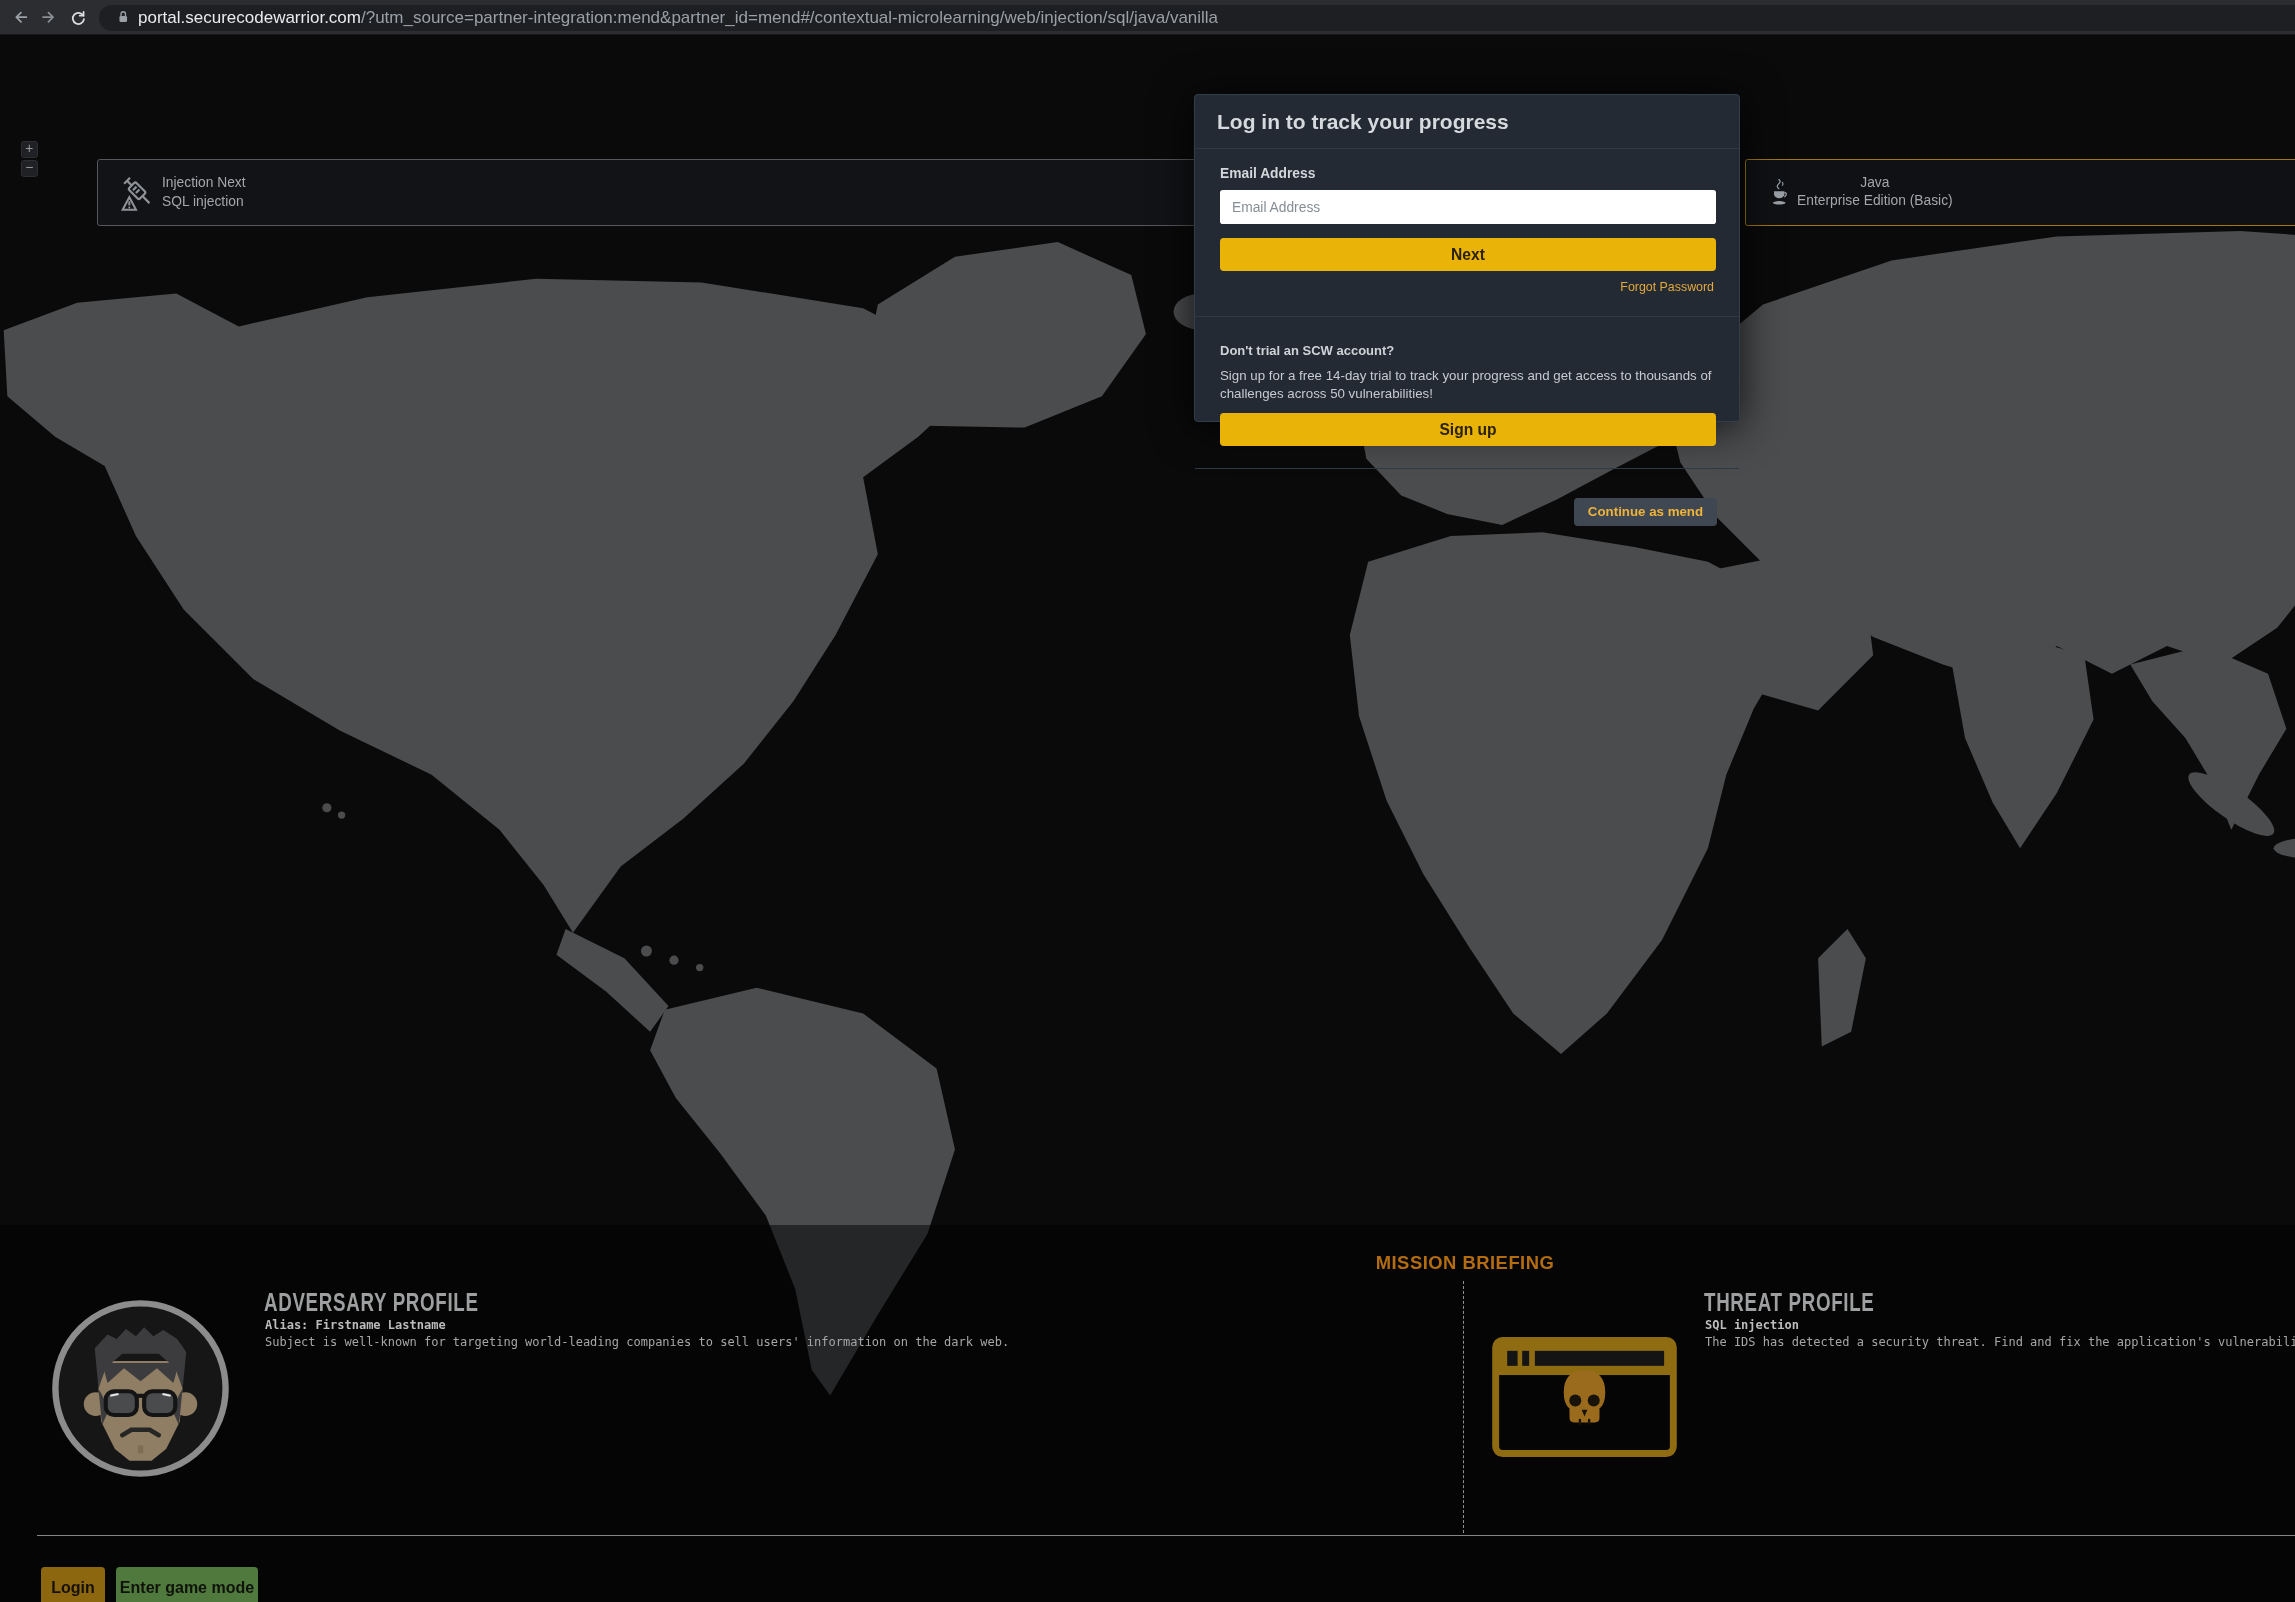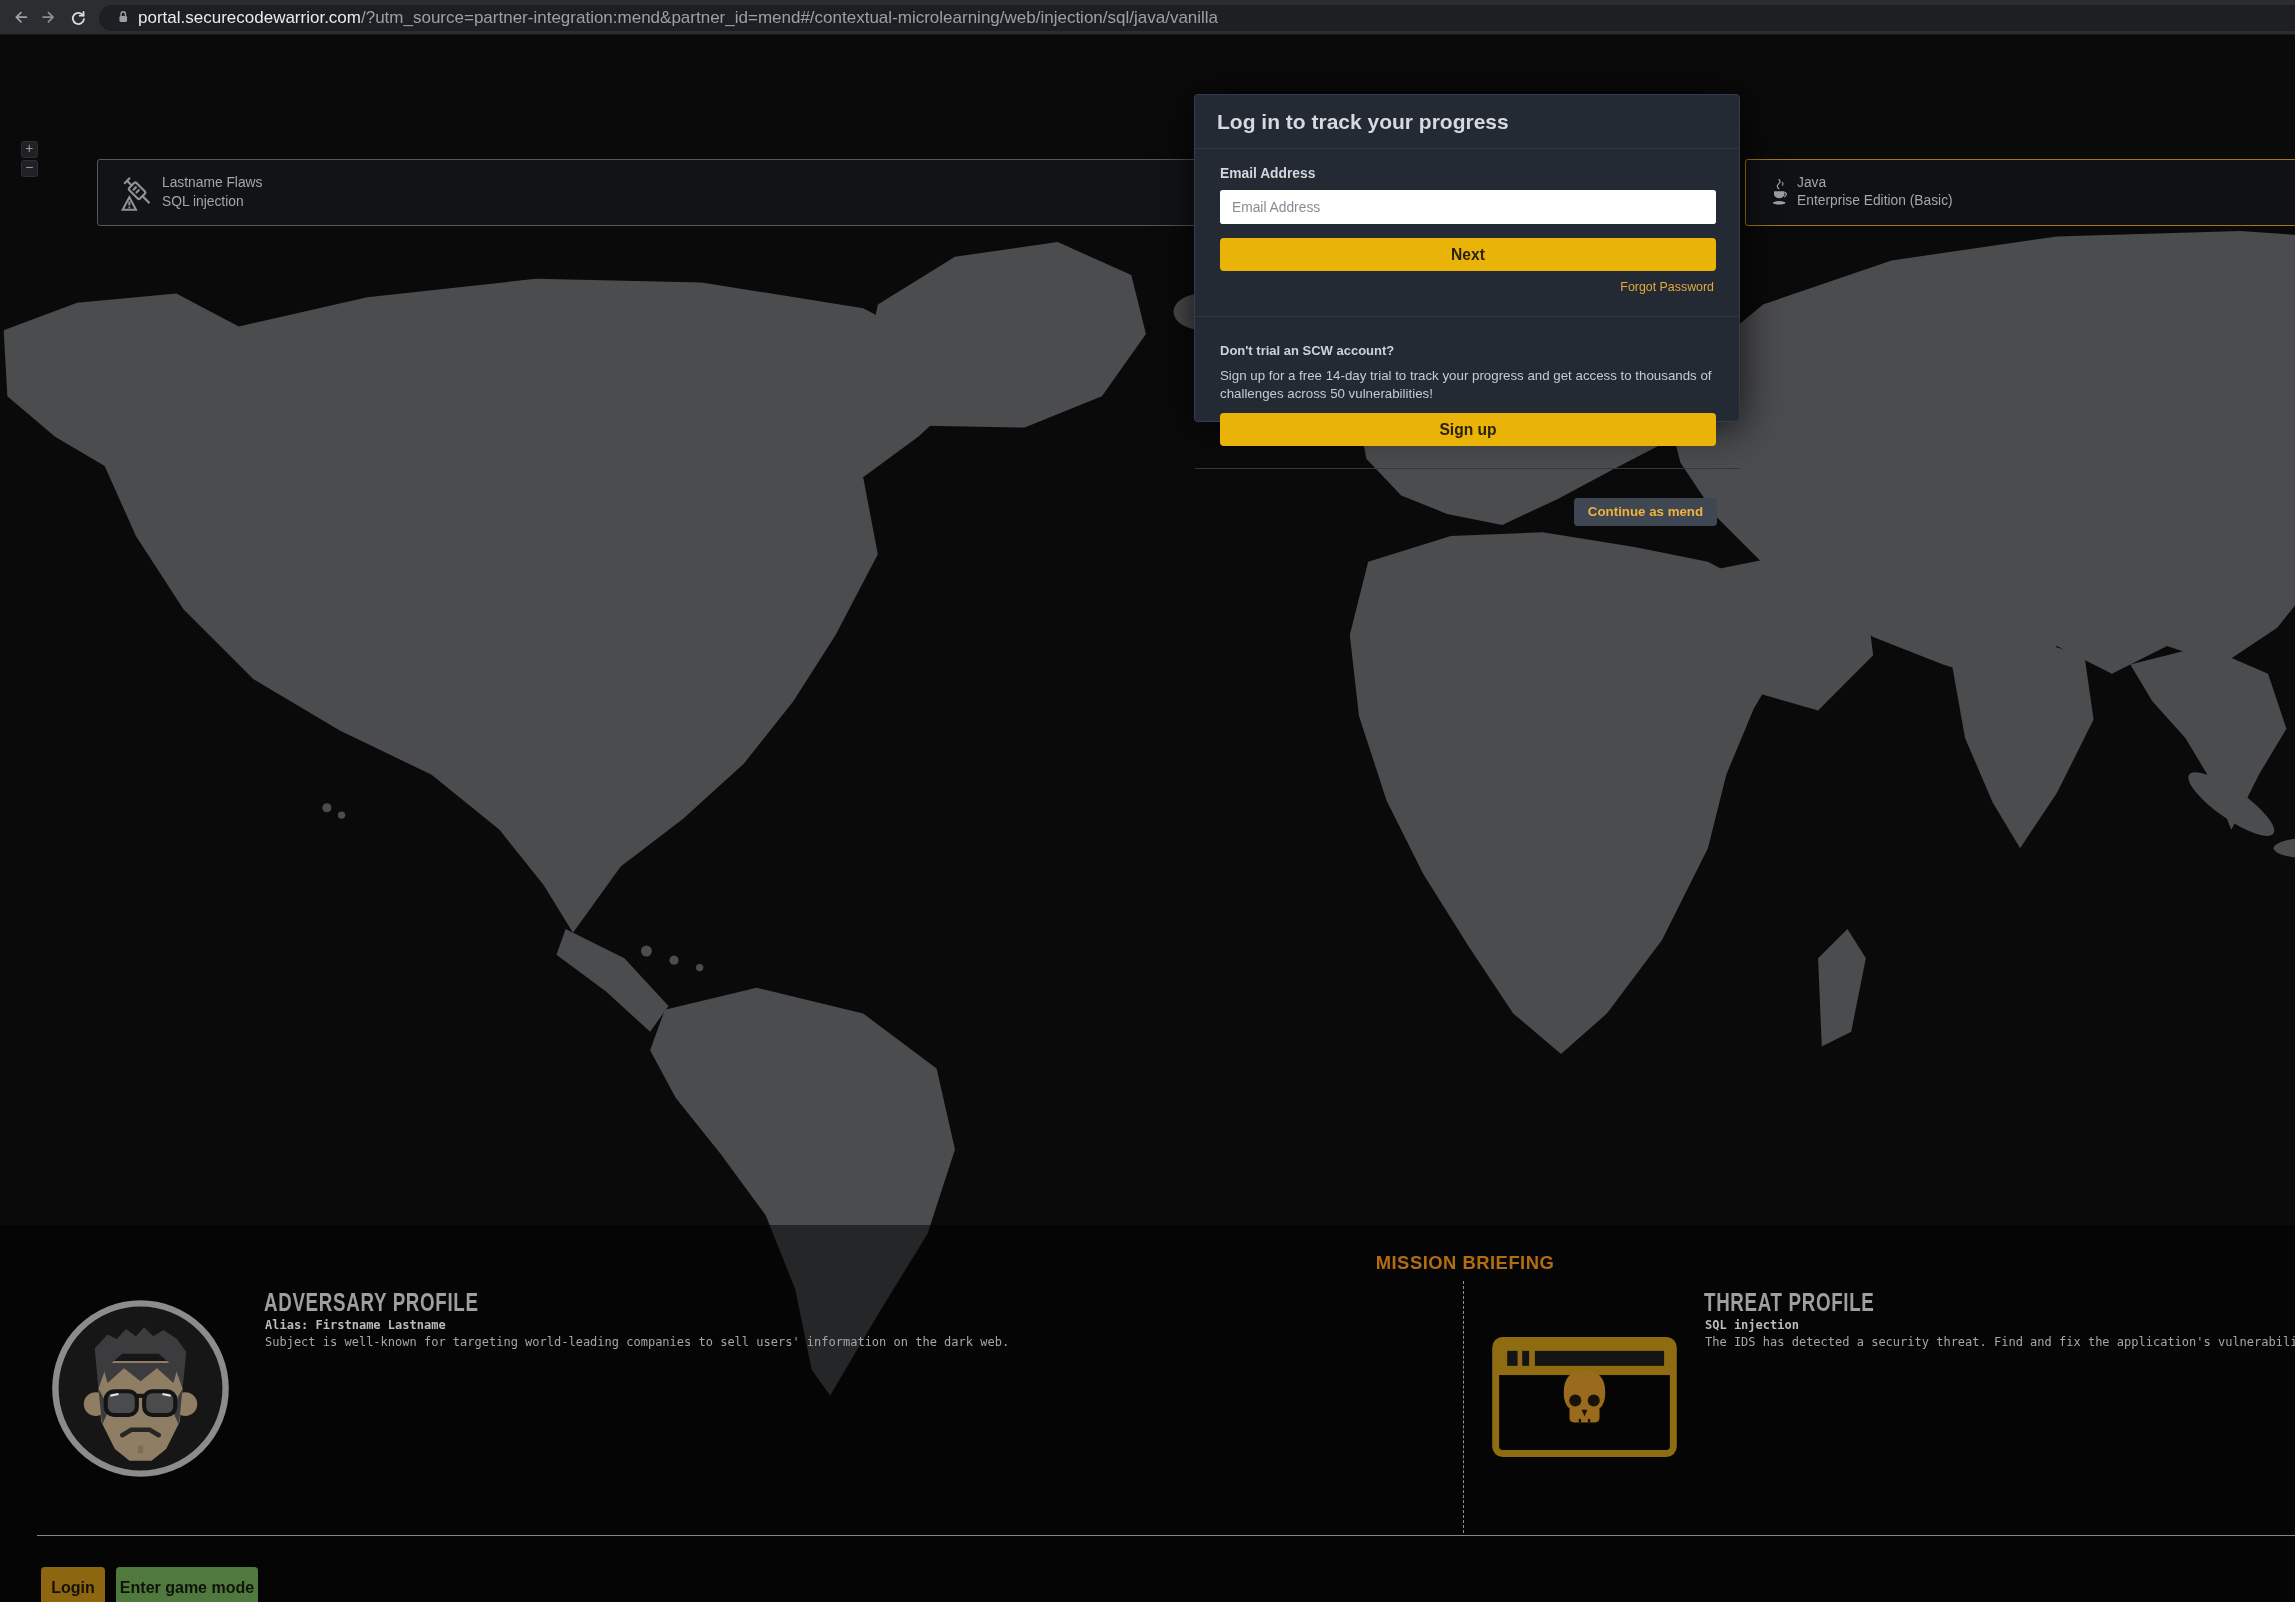--- a/index.html
+++ b/index.html
@@ -18,21 +18,21 @@
   
   .page { position:absolute; left:0; top:36px; width:2931px; height:1566px; background:#0a0a0b; overflow:hidden; }
   .map-svg { position:absolute; left:0; top:184px; width:2931px; height:1350px; z-index:1; }
 
   .zoom-btn { position:absolute; left:21px; width:16.5px; height:16.5px; background:#1f2125; border:0.5px solid #2c2e33; border-radius:2.8px; color:#98999d; font-size:13.8px; line-height:14.7px; text-align:center; z-index:4; }
 
   
   .vuln-banner { position:absolute; left:97px; top:123px; width:1638px; height:67px; background:#121316; border:1.4px solid #55585c; border-radius:2.8px; z-index:3; display:flex; align-items:center; }
   .vuln-text { margin-left:64px; font-size:13.8px; line-height:18.4px; color:#a3a6aa; }
   .lang-selector { position:absolute; left:1745px; top:123px; width:845px; height:67px; background:#101114; border:1.8px solid #a5790f; border-radius:2.8px; z-index:3; }
-  .lang-text { position:absolute; left:51px; top:13.8px; font-size:13.8px; line-height:18.4px; color:#a3a6aa; }
+  .lang-text { position:absolute; left:51px; top:13.8px; font-size:13.8px; line-height:18.4px; color:#a3a6aa;text-align:center; }
 
   
   .modal { position:absolute; left:1194px; top:94px; width:546px; height:328px; background:#232a34; border:0.9px solid #323e4c; border-radius:3.7px; box-shadow:0 4.6px 41px rgba(0,0,0,0.8); z-index:20; }
   .modal-title { position:absolute; left:22px; top:0; height:53px; line-height:53px; font-size:21px; font-weight:bold; color:#d6dade; }
   .modal-div { position:absolute; left:0; width:100%; border-top:0.9px solid #2f3945; }
   .email-label { position:absolute; left:25px; top:71px; font-size:13.8px; font-weight:bold; color:#d3d7db; }
   .email-input { position:absolute; left:25px; top:95px; width:496px; height:34px; background:#ffffff; border:none; border-radius:2.8px; font-size:13.8px; padding-left:12px; color:#222; font-family:"Liberation Sans", sans-serif; }
   .email-input::placeholder { color:#868d95; }
   .btn-amber { position:absolute; left:25px; width:496px; height:33px; background:#eab308; border:none; border-radius:3.7px; font-size:15.6px; font-weight:bold; color:#2a2209; text-align:center; line-height:33px; font-family:"Liberation Sans", sans-serif; }
   .forgot-link { position:absolute; right:25px; top:185px; font-size:12.4px; color:#e3a93c; }
@@ -158,21 +158,21 @@
             <line x1="21" y1="4" x2="31" y2="4"></line>
             <line x1="23" y1="17" x2="29" y2="17"></line>
               <line x1="23" y1="22" x2="29" y2="22"></line>
           </g>
           <path d="M8 44 L16 29 L24 44 Z" fill="#121316" stroke="#8f9296" stroke-width="2.4"></path>
           <line x1="16" y1="34" x2="16" y2="39" stroke="#8f9296" stroke-width="2.4"></line>
           <circle cx="16" cy="41.5" r="1.2" fill="#8f9296"></circle>
         </svg>
       </div>
       <div class="vuln-text">
-        <div>Lastname Flaws</div>
+        <div>Injection Next</div>
         <div>SQL injection</div>
       </div>
     </div>
 
     <div class="lang-selector">
       <div style="position:absolute; left:24px; top:15.6px;">
         <svg width="18.4" height="33" viewBox="0 0 32 52">
           <path d="M15 3 q5 4 0 8 q-5 5 1 9" stroke="#9aa0a6" stroke-width="2.2" fill="none"></path>
           <path d="M21 8 q3 3 0 6" stroke="#9aa0a6" stroke-width="2" fill="none"></path>
           <path d="M7 24 h18 v5 a9 7 0 0 1 -18 0 z" fill="#9aa0a6"></path>

